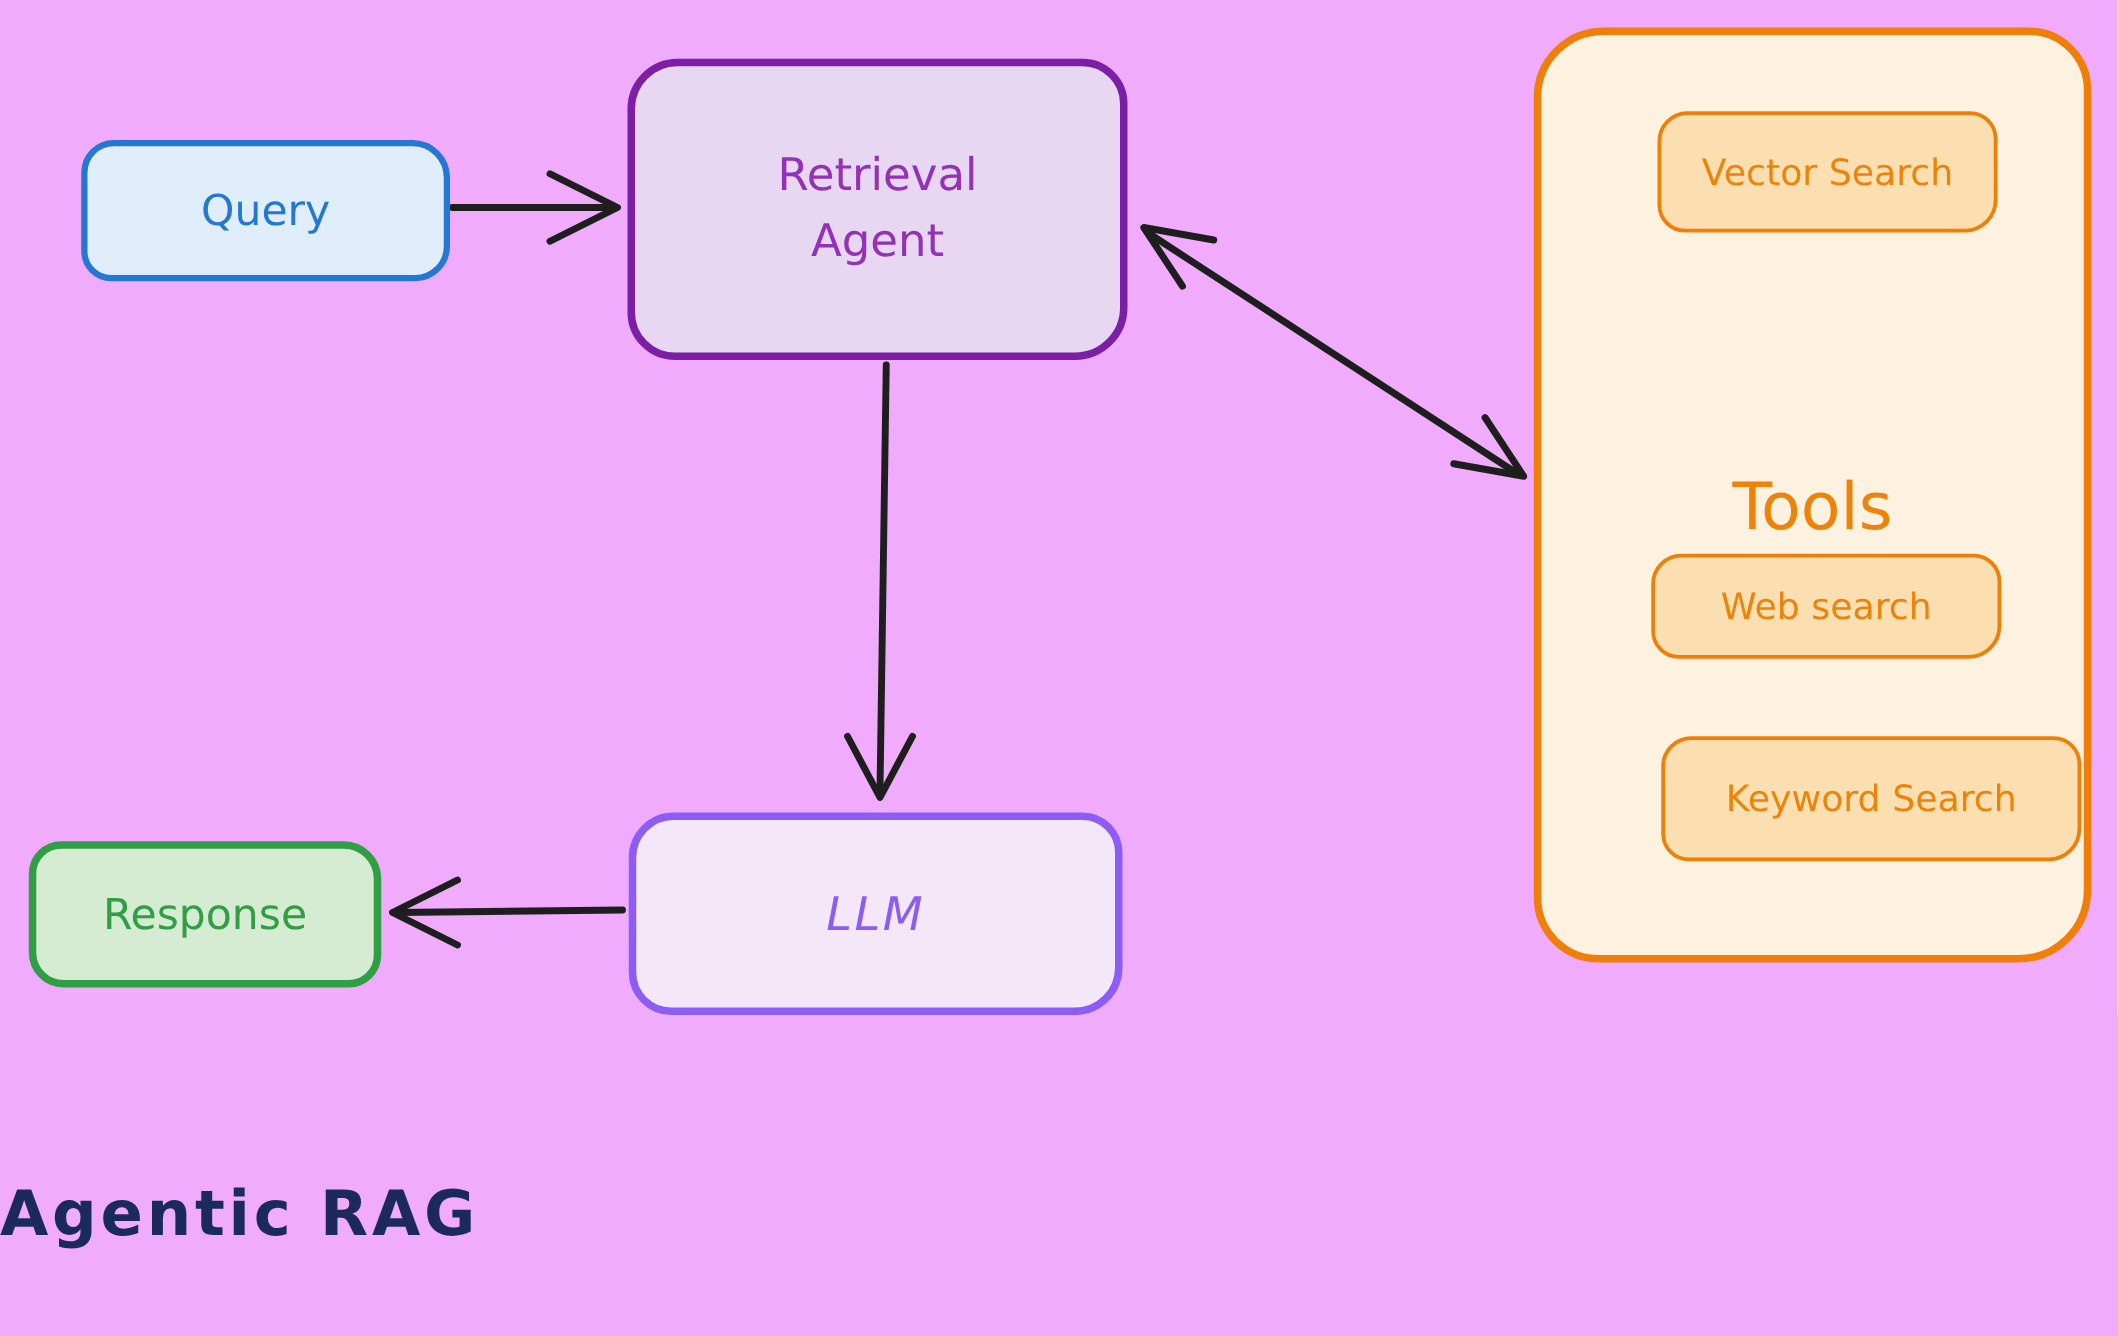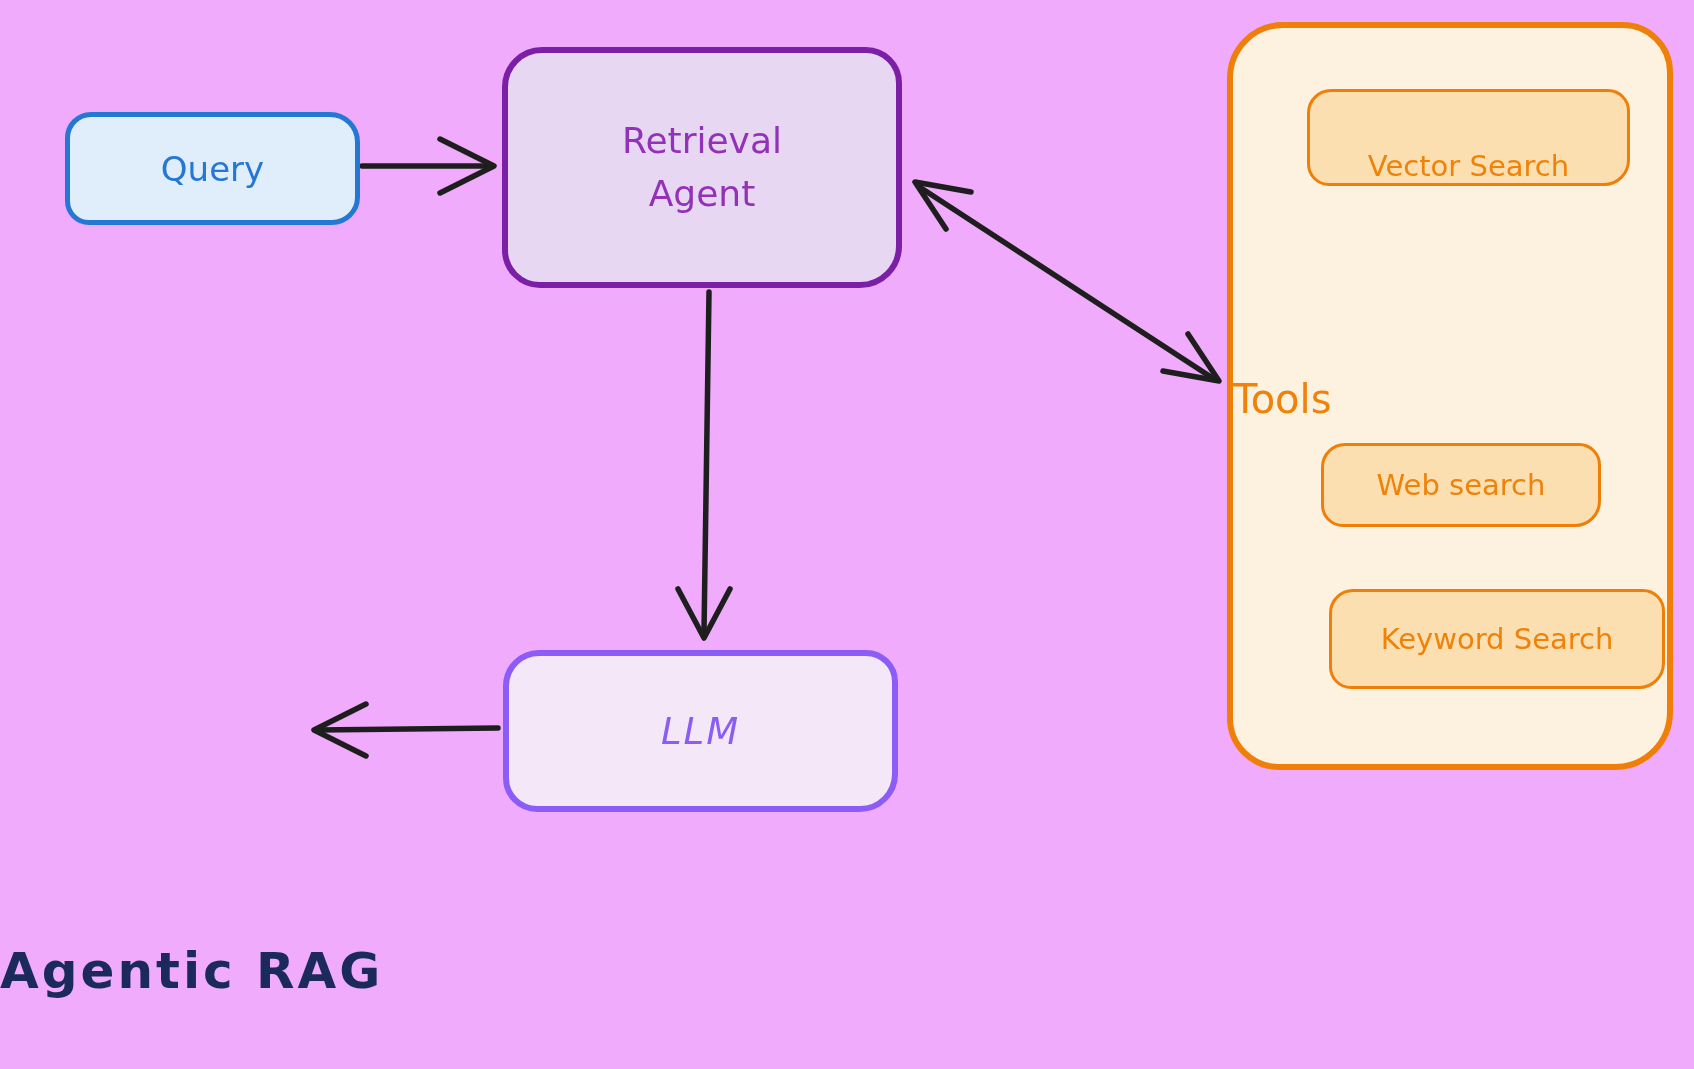--- a/index.html
+++ b/index.html
@@ -79,36 +79,37 @@
     position: absolute;
     left: 1227px; top: 22px; width: 446px; height: 748px;
     background: var(--orange-panel-fill, #fdf1e0);
     border: 6px solid var(--orange-stroke, #ef7f08);
     border-radius: 56px 50px 58px 52px;
     box-sizing: border-box;
   }
   .tools-label {
     position: absolute;
     left: 0; right: 0; top: 348px;
+    text-align: center;
     color: var(--orange-text, #ef8208);
-    font-size: 40px;
+    font-size: 52px;
   }
   .tool-box {
     position: absolute;
     display: flex;
     align-items: center;
     justify-content: center;
     box-sizing: border-box;
     background: var(--orange-box-fill, #fbdfb0);
     border: 3px solid var(--orange-stroke, #ef7f08);
     color: var(--orange-text, #ef8208);
     font-size: 29px;
     border-radius: 24px 22px 26px 22px;
   }
-  .tool-vector  { left: 74px; top: 61px;  width: 323px; height: 97px; align-items: flex-end;  }
+  .tool-vector  { left: 93px; top: 61px;  width: 272px; height: 97px;  }
   .tool-web     { left: 88px; top: 415px; width: 280px; height: 84px;  }
   .tool-keyword { left: 96px; top: 561px; width: 336px; height: 100px; }
 
   .diagram-title {
     position: absolute;
     left: 0; right: 0; top: 942px;
     color: var(--title-color, #1b2a5a);
     font-size: 50px;
     font-weight: bold;
     letter-spacing: 3px;
@@ -145,20 +146,23 @@
 
   <div class="node node-llm">
     <span class="label">LLM</span>
   </div>
 
   <div class="node node-retrieval-agent">
     <span class="label">Retrieval
 Agent</span>
   </div>
 
+  <div class="node node-response">
+    <span class="label">Response</span>
+  </div>
 
   <div class="tools-container">
     <div class="tool-box tool-vector">
       <span class="label">Vector Search</span>
     </div>
     <div class="tools-label">Tools</div>
     <div class="tool-box tool-web">
       <span class="label">Web search</span>
     </div>
     <div class="tool-box tool-keyword">

